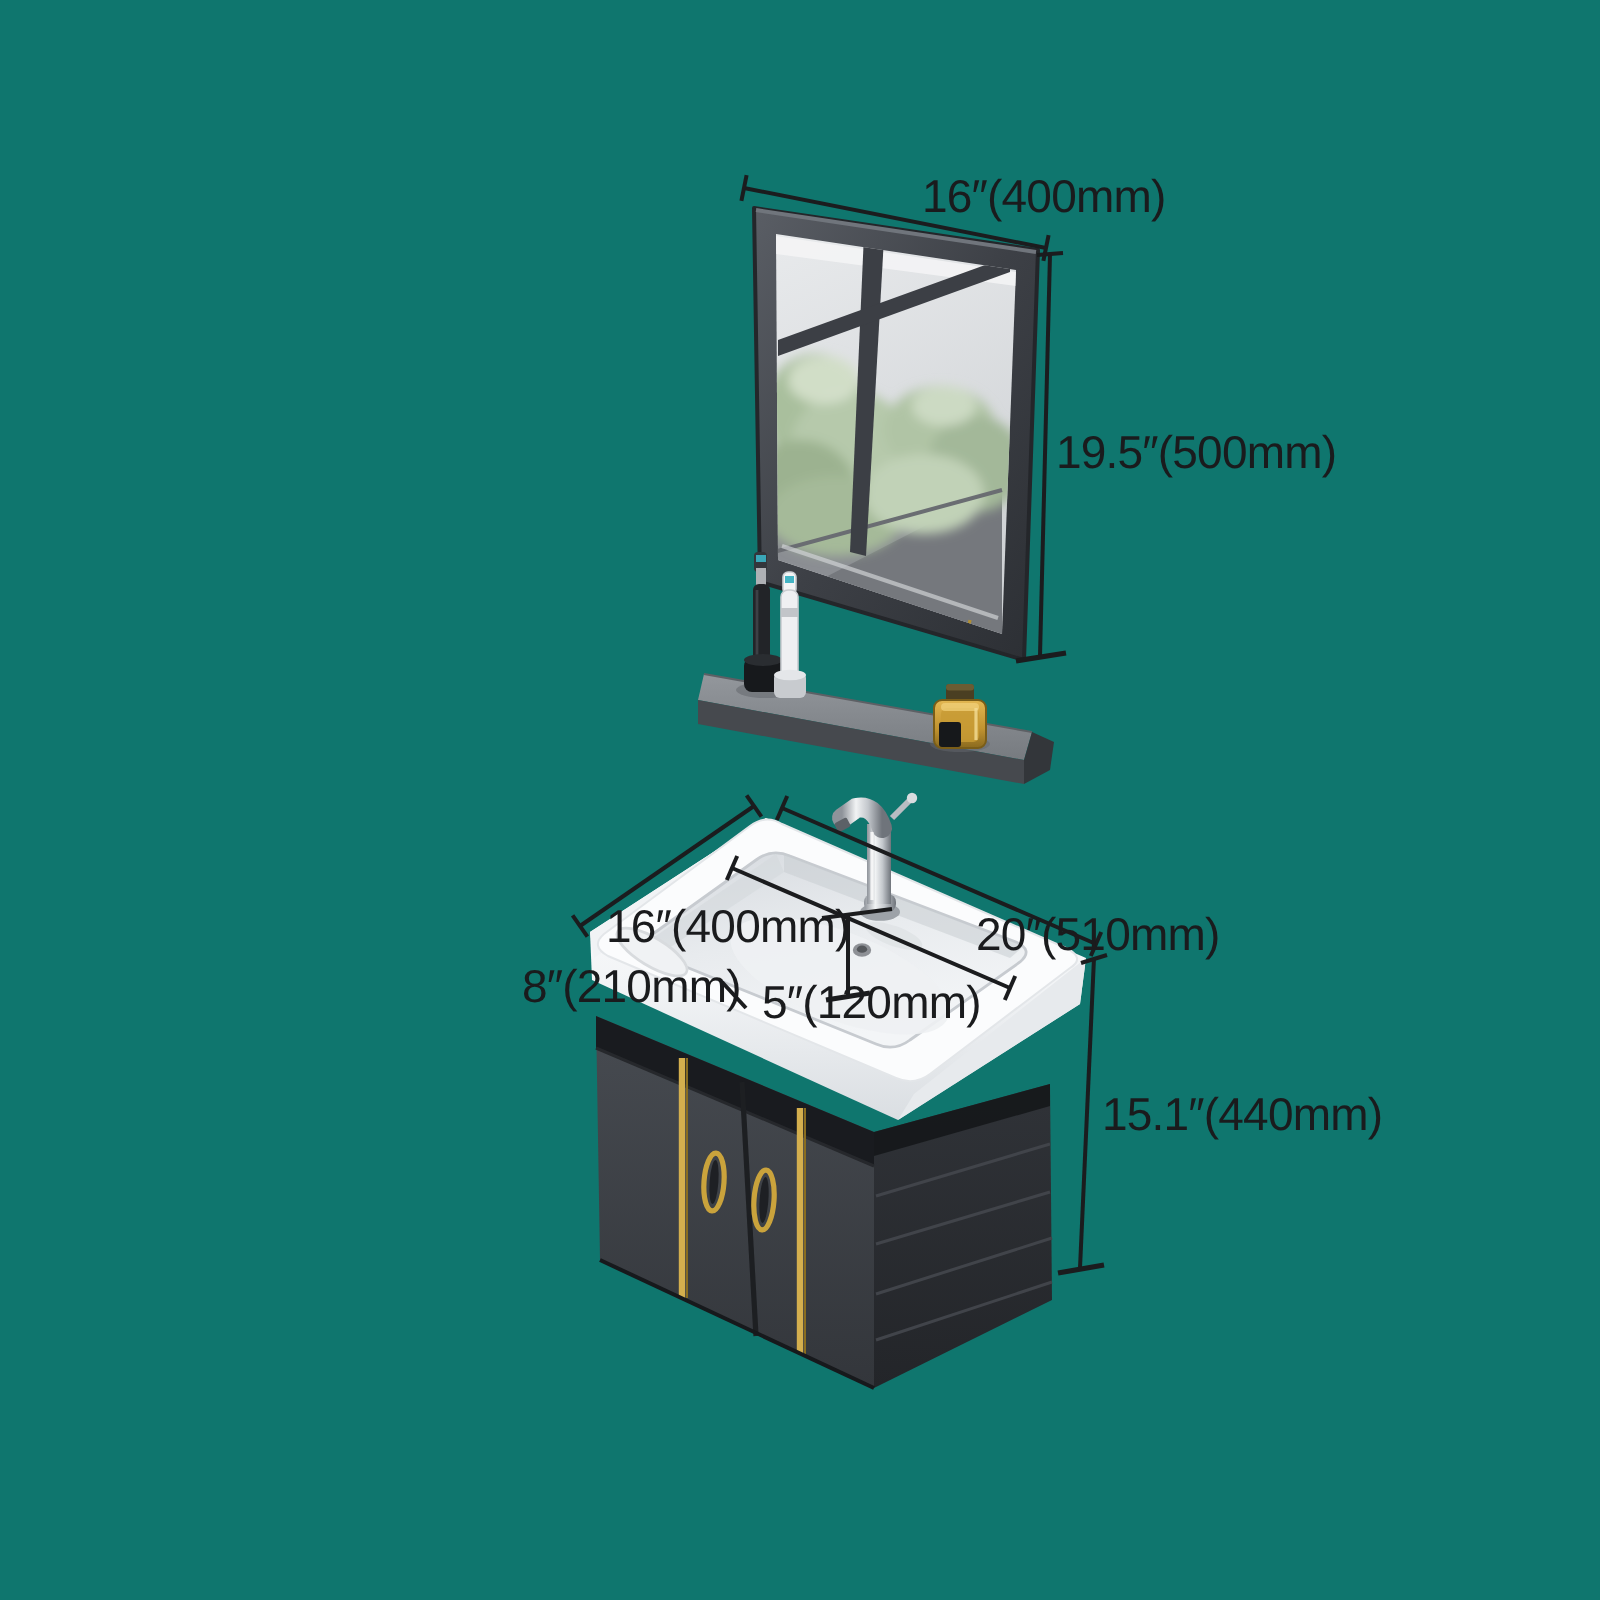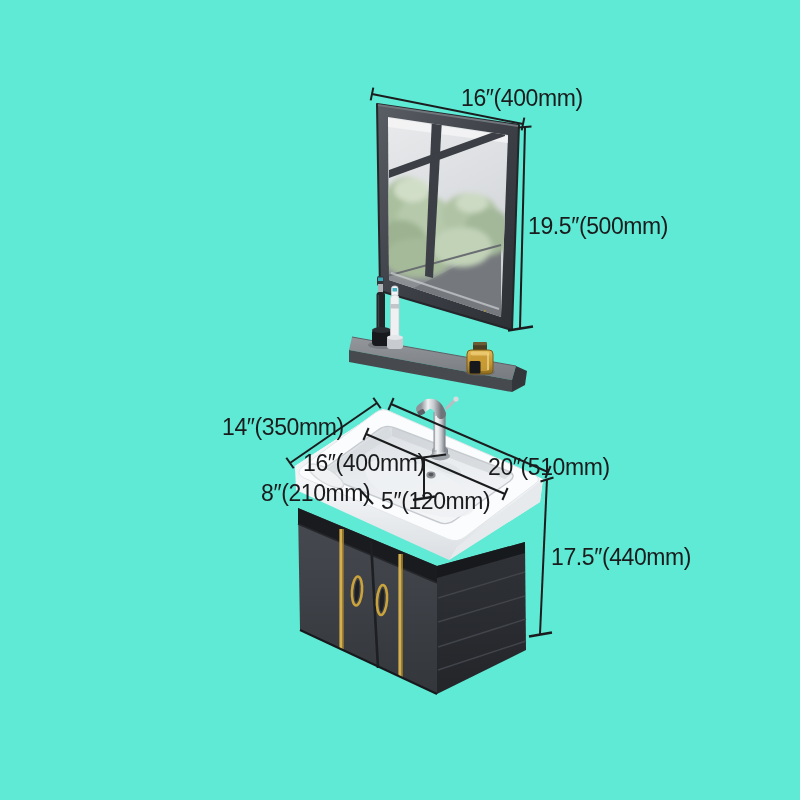--- a/index.html
+++ b/index.html
@@ -1,16 +1,16 @@
 <!DOCTYPE html>
 <html><head>
 <meta charset="utf-8">
 <style>
   html,body{margin:0;padding:0;background:#ffffff;}
-  #stage{position:relative;width:800px;height:800px;background:#5eead4;overflow:hidden;
+  #stage{position:relative;width:800px;height:800px;background:#0f766e;overflow:hidden;
          font-family:"Liberation Sans", sans-serif;}
   #art{position:absolute;left:0;top:0;}
   .dim-label{position:absolute;font-size:23px;line-height:26px;color:#1a1b1d;
              letter-spacing:-0.4px;white-space:nowrap;}
 </style>
 </head>
 <body>
 
 <div id="stage">
 
@@ -250,20 +250,19 @@
     <g>
       <line x1="547" y1="479" x2="540" y2="634"></line>
       <line x1="540.5" y1="481.5" x2="553.5" y2="477.5"></line>
       <line x1="529" y1="636.5" x2="552" y2="632.5" stroke-width="2.6"></line>
     </g>
   </g>
 </svg>
 
 <div class="dim-label" style="left:461px;top:85px;">16″(400mm)</div>
 <div class="dim-label" style="left:528px;top:213px;">19.5″(500mm)</div>
-<div class="dim-label" style="left:222px;top:414px;">14″(350mm)</div>
 <div class="dim-label" style="left:488px;top:430px;margin-top:24px;">20″(510mm)</div>
 <div class="dim-label" style="left:303px;top:450px;">16″(400mm)</div>
 <div class="dim-label" style="left:261px;top:480px;">8″(210mm)</div>
 <div class="dim-label" style="left:381px;top:488px;">5″(120mm)</div>
-<div class="dim-label" style="left:551px;top:544px;">17.5″(440mm)</div>
+<div class="dim-label" style="left:551px;top:544px;">15.1″(440mm)</div>
 
 </div>
 
 </body></html>

